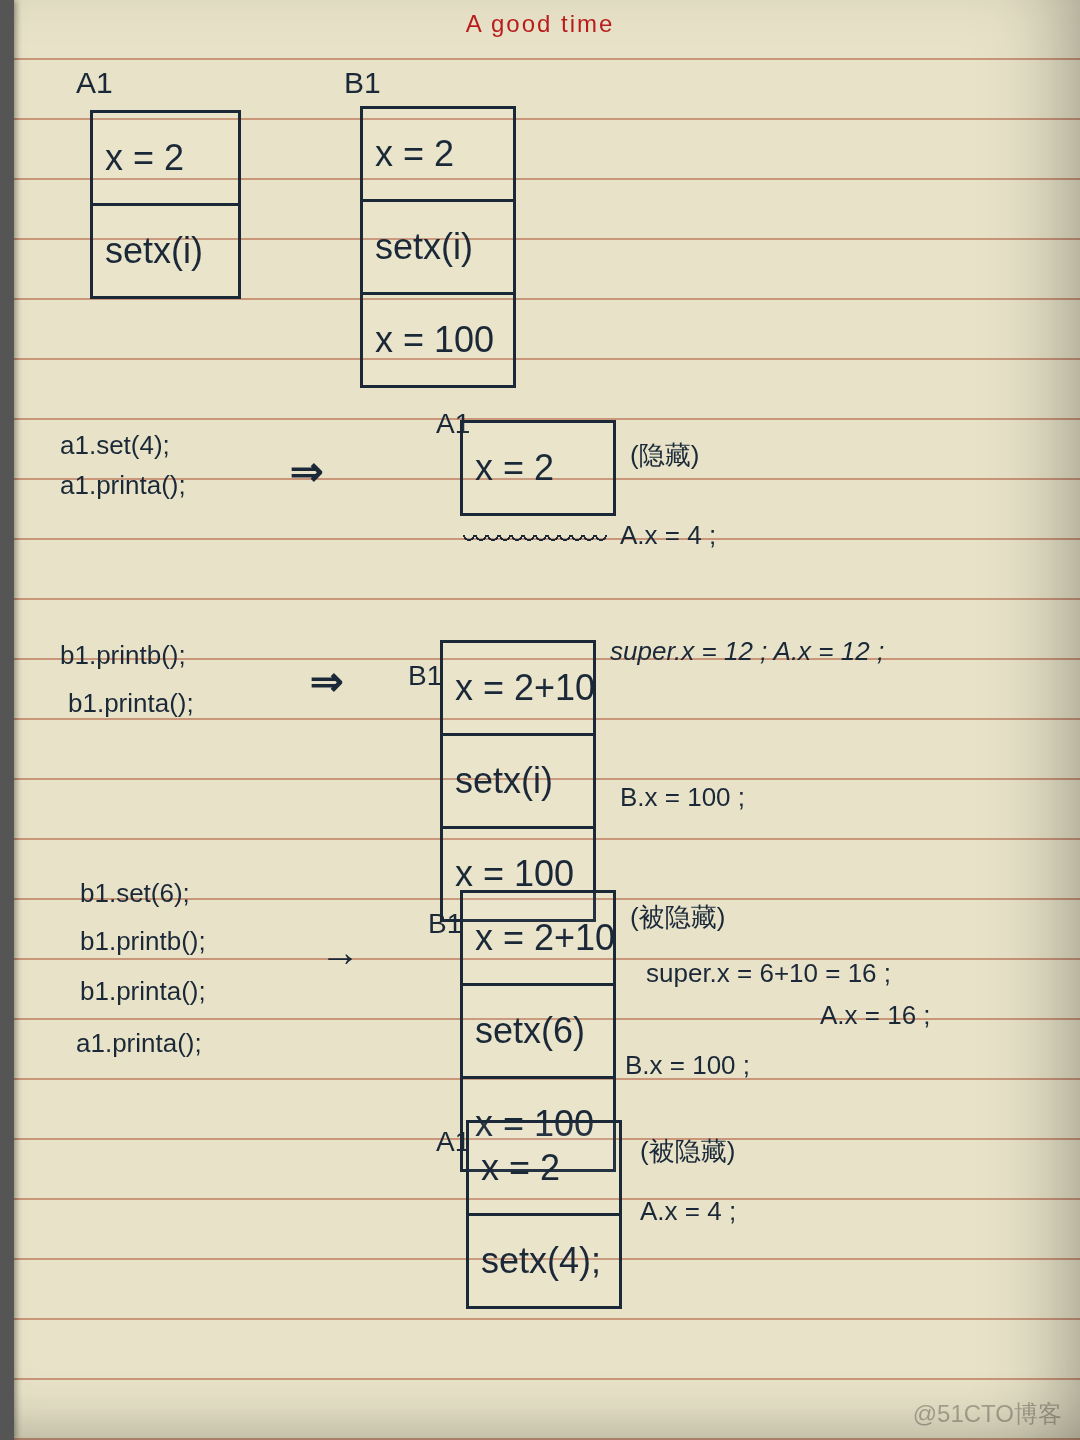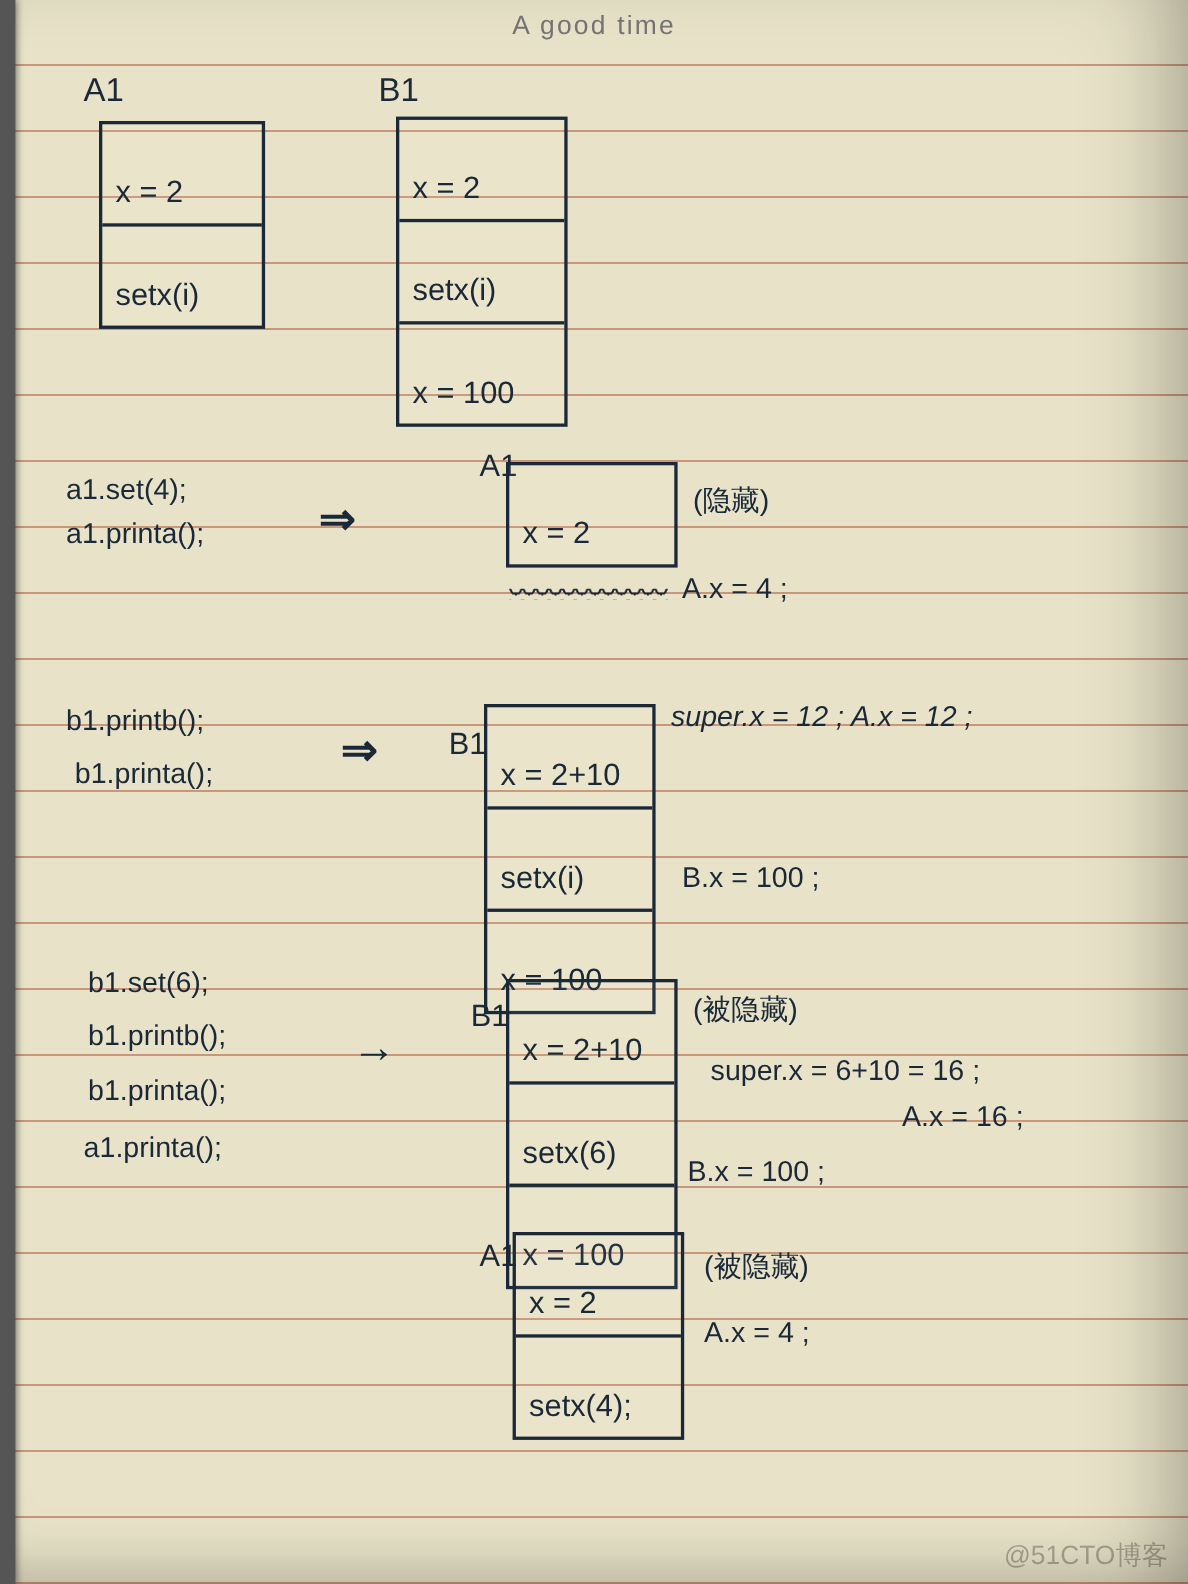--- a/index.html
+++ b/index.html
@@ -27,41 +27,40 @@
       );
     box-shadow: inset -60px 0 80px -40px rgba(0,0,0,0.25),
                 inset 0 -40px 60px -30px rgba(0,0,0,0.2);
   }
   .header {
     position: absolute;
     top: 10px;
     left: 0; right: 0;
     text-align: center;
     font-family: Arial, sans-serif;
-    color: #737373;
+    color: #b91c1c;
     font-size: 24px;
     letter-spacing: 2px;
   }
   .lbl {
     position: absolute;
     font-size: 30px;
     font-weight: 500;
     margin-left: 28px;
   }
   .box {
     position: absolute;
     border: 3px solid #1a2838;
     background: rgba(255,255,255,0.05);
   }
   .cell {
     border-bottom: 3px solid #1a2838;
-    padding: 12px 12px;
-    font-size: 28px;
+    padding: 24px 12px;
+    font-size: 36px;
     white-space: nowrap;
-    margin-top: 34px;
   }
   .cell:last-child { border-bottom: none; }
   .note {
     position: absolute;
     font-size: 26px;
     white-space: nowrap;
   }
   .arrow {
     position: absolute;
     font-size: 40px;

